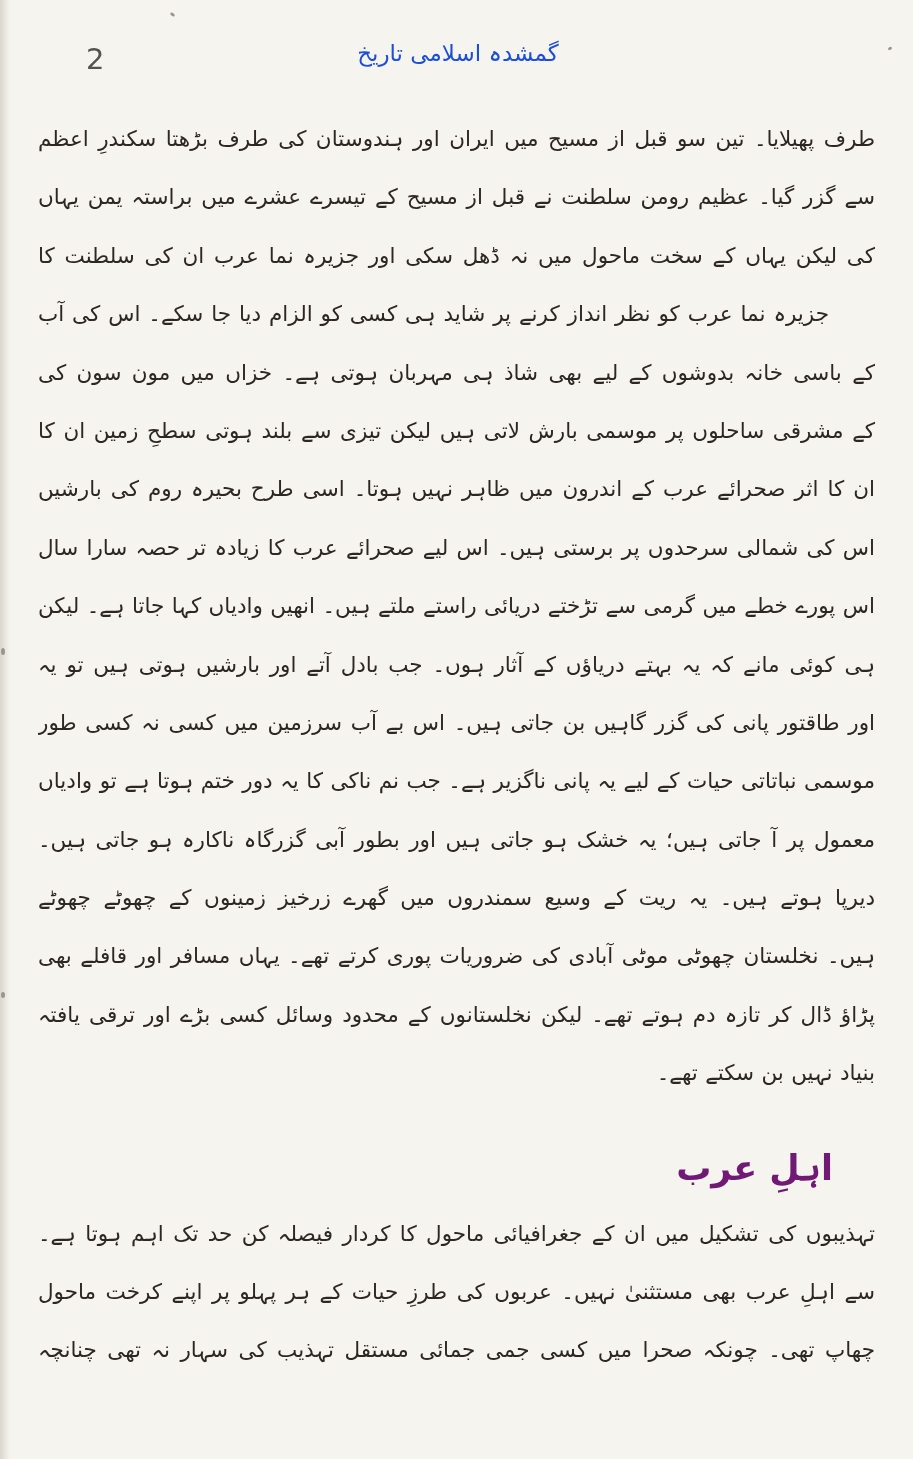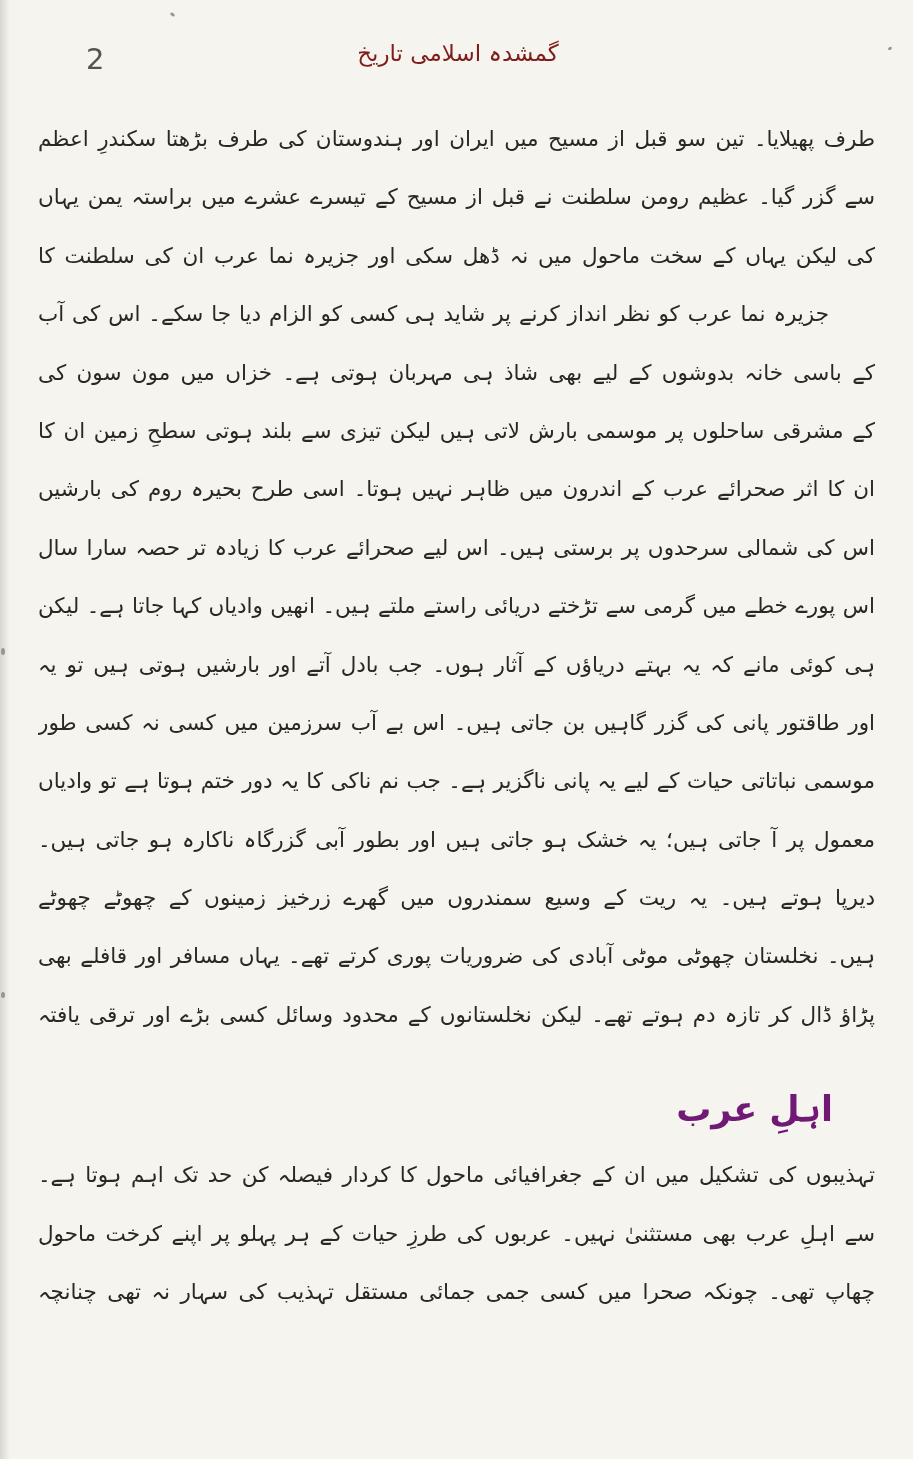--- a/index.html
+++ b/index.html
@@ -39,21 +39,21 @@
     height: 60px;
   }
   .book-title {
     position: absolute;
     top: 4px;
     right: 455px;
     transform: translateX(50%);
     font-size: 23px;
     letter-spacing: 0.5px;
     white-space: nowrap;
-    color: #7f1d1d;
+    color: #1d4ed8;
   }
   .page-number {
     position: absolute;
     top: 6px;
     left: 86px;
     font-size: 29px;
     color: #55534f;
     direction: ltr;
   }
 
@@ -116,20 +116,21 @@
     <div class="ln">ان کا اثر صحرائے عرب کے اندرون میں ظاہر نہیں ہوتا۔ اسی طرح بحیرہ روم کی بارشیں شاید ہی کبھی</div>
     <div class="ln">اس کی شمالی سرحدوں پر برستی ہیں۔ اس لیے صحرائے عرب کا زیادہ تر حصہ سارا سال خشک رہتا ہے۔</div>
     <div class="ln">اس پورے خطے میں گرمی سے تڑختے دریائی راستے ملتے ہیں۔ انھیں وادیاں کہا جاتا ہے۔ لیکن شاید</div>
     <div class="ln">ہی کوئی مانے کہ یہ بہتے دریاؤں کے آثار ہوں۔ جب بادل آتے اور بارشیں ہوتی ہیں تو یہ وادیاں تیز رو</div>
     <div class="ln">اور طاقتور پانی کی گزر گاہیں بن جاتی ہیں۔ اس بے آب سرزمین میں کسی نہ کسی طور اگ آنے والی</div>
     <div class="ln">موسمی نباتاتی حیات کے لیے یہ پانی ناگزیر ہے۔ جب نم ناکی کا یہ دور ختم ہوتا ہے تو وادیاں دوبارہ</div>
     <div class="ln">معمول پر آ جاتی ہیں؛ یہ خشک ہو جاتی ہیں اور بطور آبی گزرگاہ ناکارہ ہو جاتی ہیں۔ البتہ نخلستان نسبتاً</div>
     <div class="ln">دیرپا ہوتے ہیں۔ یہ ریت کے وسیع سمندروں میں گھرے زرخیز زمینوں کے چھوٹے چھوٹے قطعات</div>
     <div class="ln">ہیں۔ نخلستان چھوٹی موٹی آبادی کی ضروریات پوری کرتے تھے۔ یہاں مسافر اور قافلے بھی عارضی</div>
     <div class="ln">پڑاؤ ڈال کر تازہ دم ہوتے تھے۔ لیکن نخلستانوں کے محدود وسائل کسی بڑے اور ترقی یافتہ معاشرے کی</div>
+    <div class="ln end">بنیاد نہیں بن سکتے تھے۔</div>
 
     <div class="section-heading">اہلِ عرب</div>
 
     <div class="ln">تہذیبوں کی تشکیل میں ان کے جغرافیائی ماحول کا کردار فیصلہ کن حد تک اہم ہوتا ہے۔ اس قاعدے</div>
     <div class="ln">سے اہلِ عرب بھی مستثنیٰ نہیں۔ عربوں کی طرزِ حیات کے ہر پہلو پر اپنے کرخت ماحول کی انمٹ</div>
     <div class="ln">چھاپ تھی۔ چونکہ صحرا میں کسی جمی جمائی مستقل تہذیب کی سہار نہ تھی چنانچہ عرب اپنے ریوڑوں کی</div>
   </div>
 
 </div>
 

